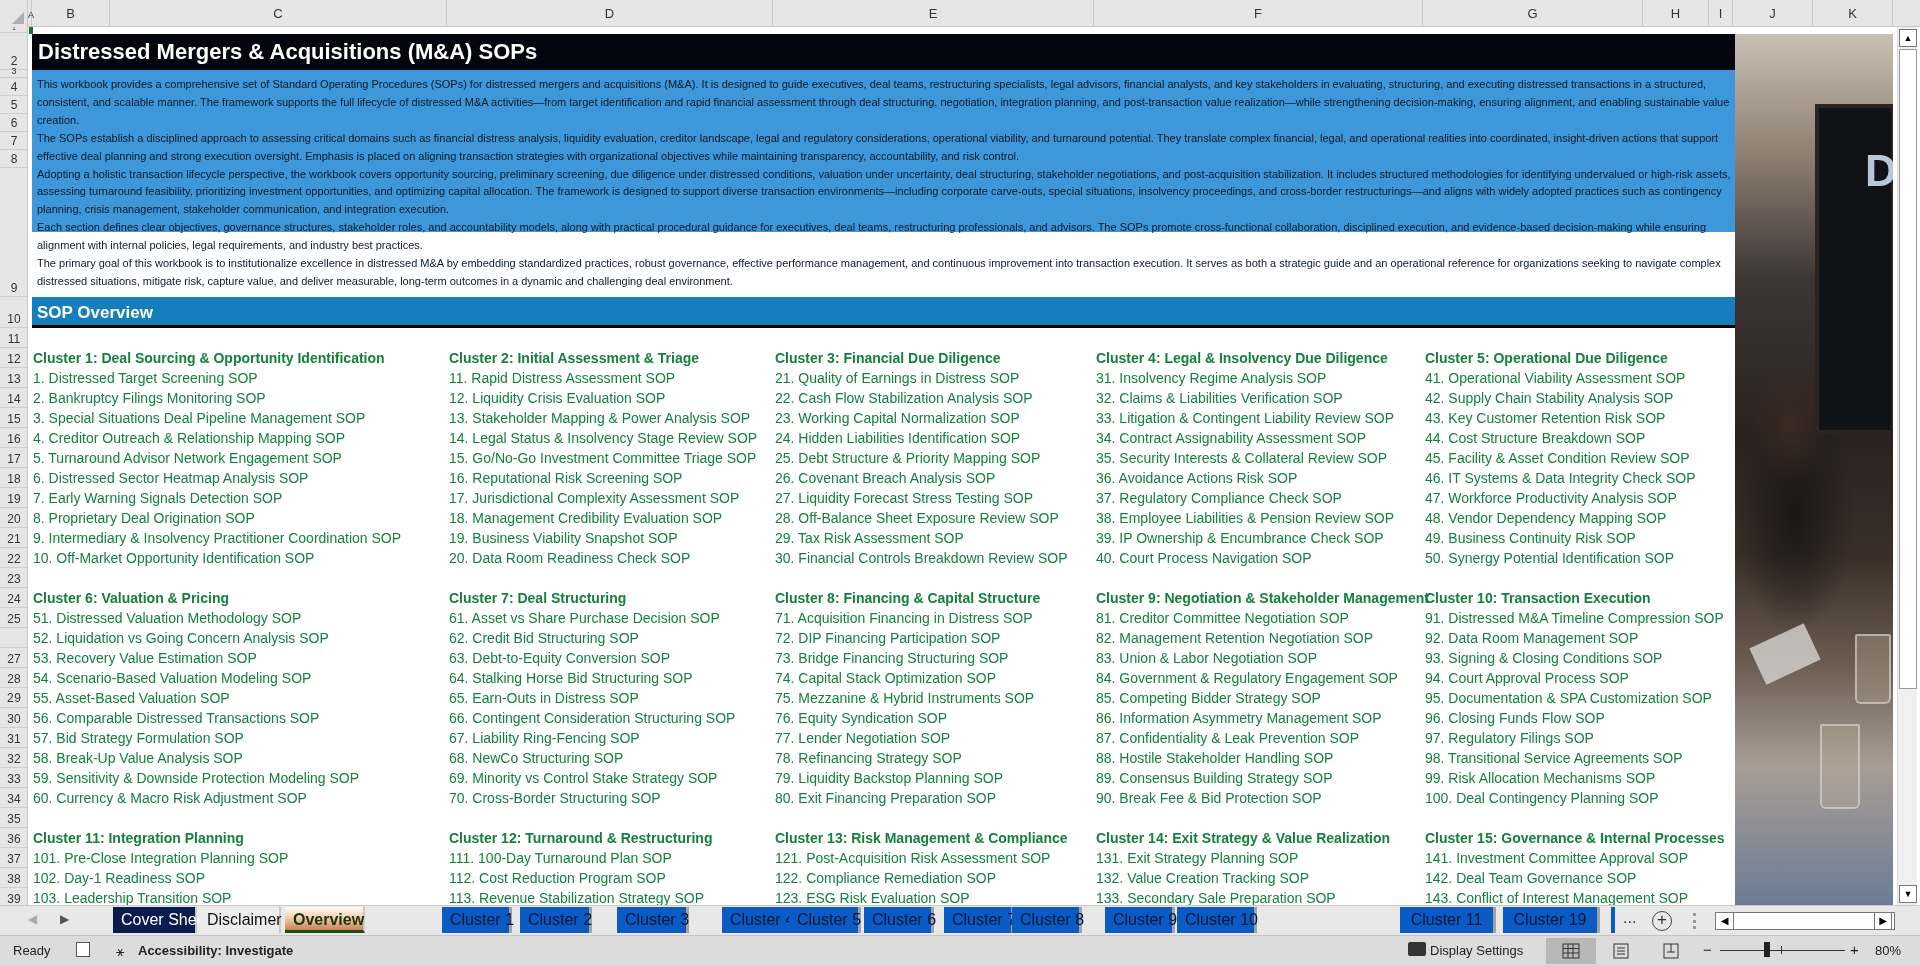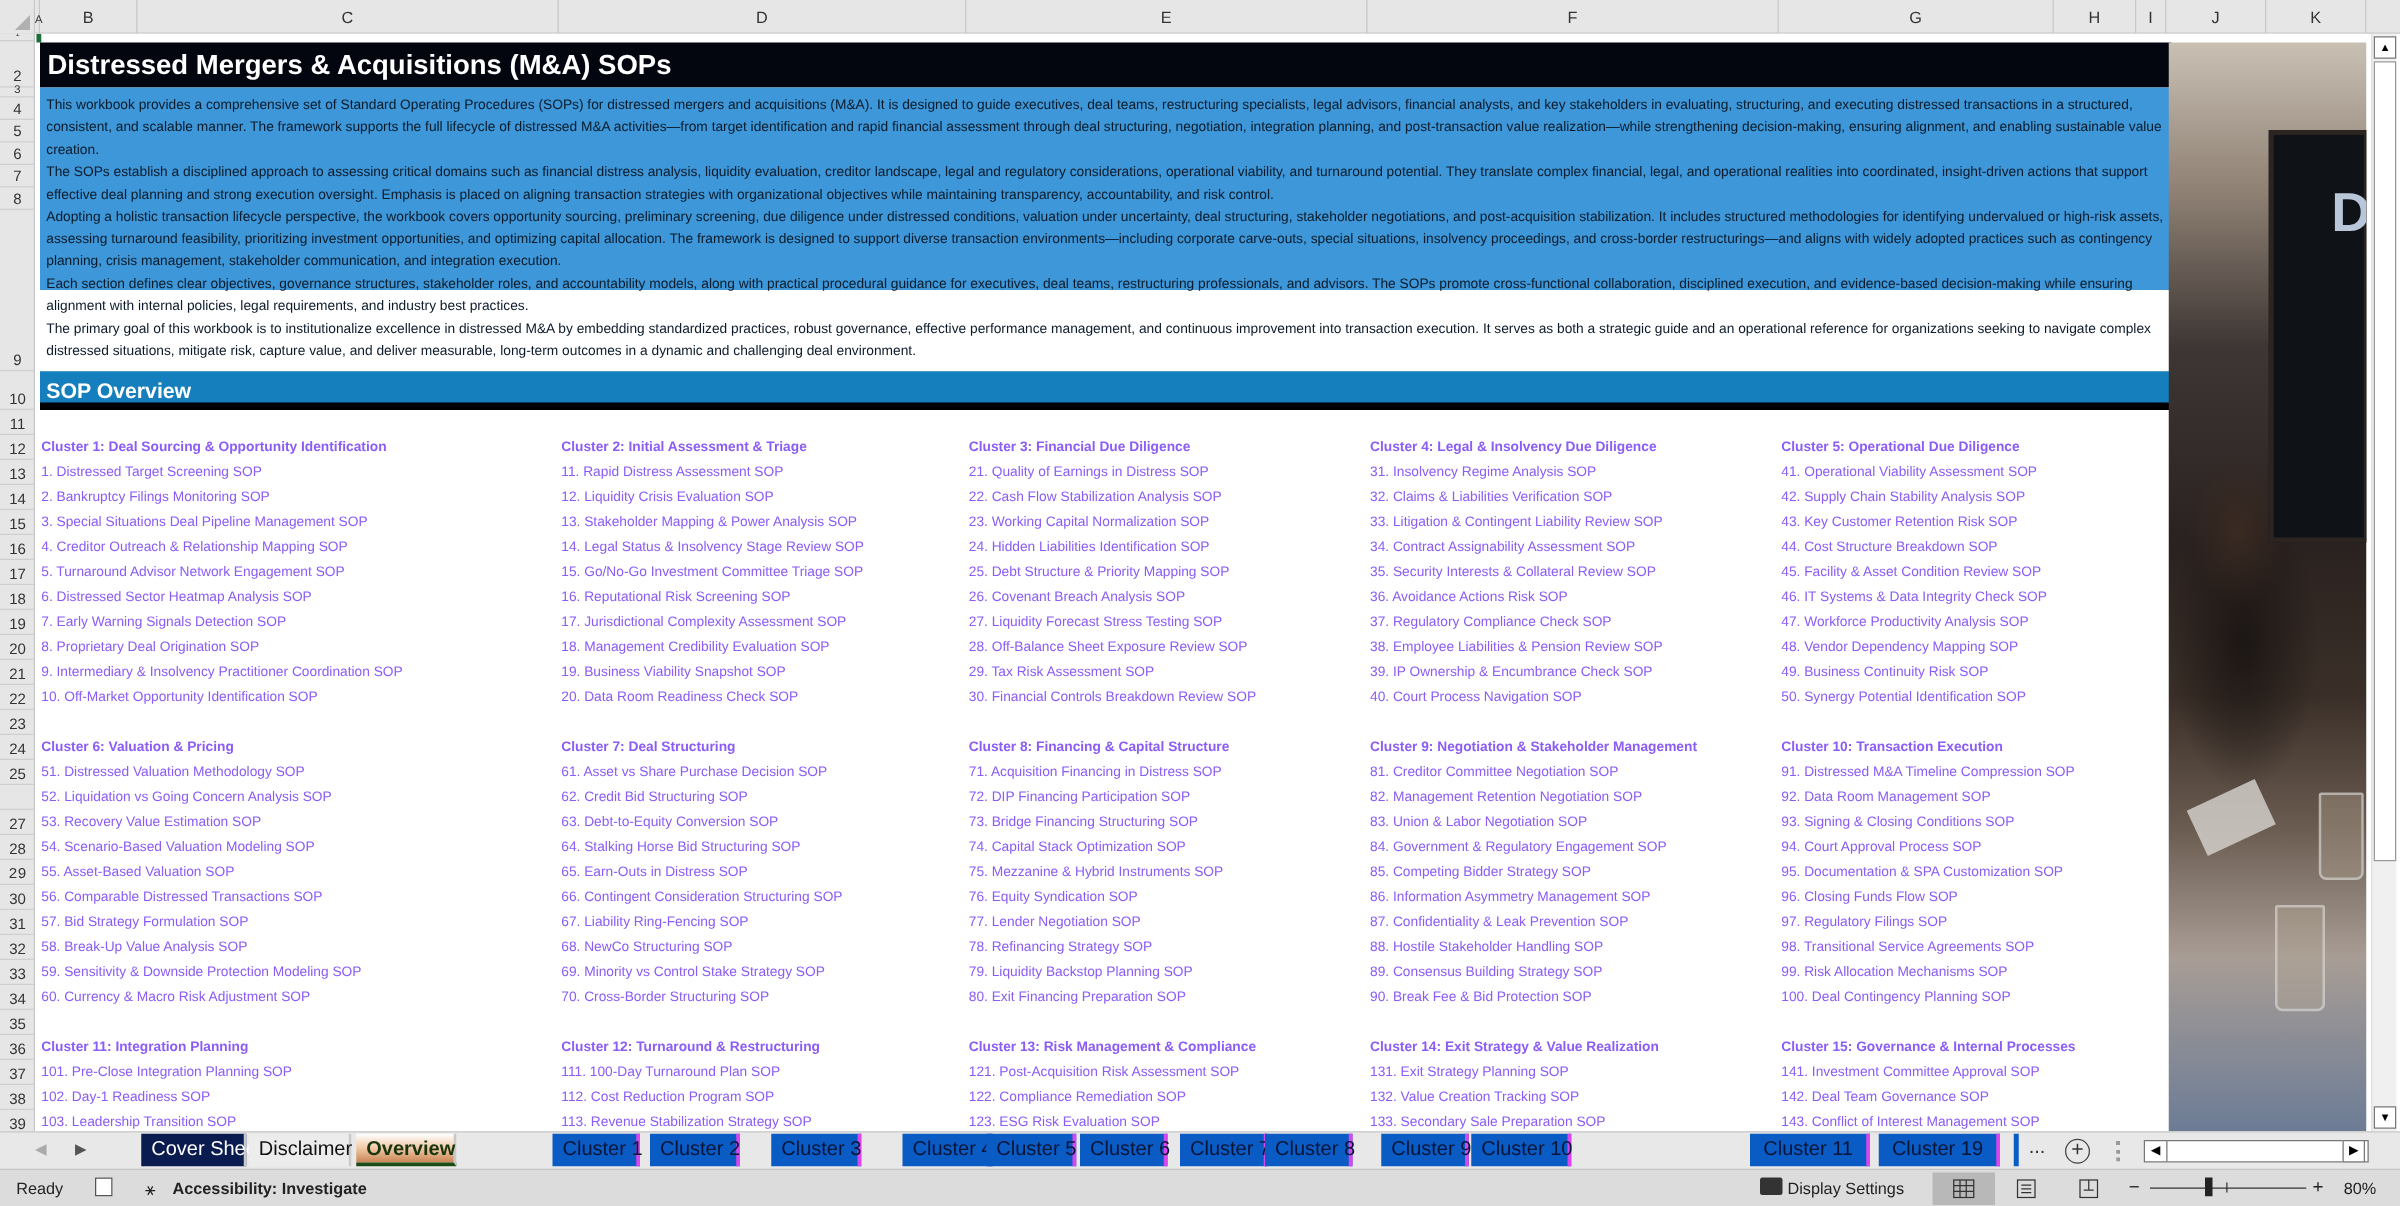--- a/index.html
+++ b/index.html
@@ -14,24 +14,24 @@
 
   
   .row-header { position: absolute; left: 0; top: 27px; width: 28px; height: 878px; background: #e6e6e6; border-right: 1px solid #c8c8c8; overflow: hidden; }
   .row-num { position: absolute; left: 0; width: 28px; text-align: center; font-size: 12px; color: #333; border-bottom: 1px solid #cfcfcf; display: flex; align-items: flex-end; justify-content: center; padding-bottom: 1px; }
 
   
   .sheet { position: absolute; left: 29px; top: 27px; width: 1864px; height: 878px; overflow: hidden; background: #fff; }
   .title-bar { position: absolute; left: 3px; top: 7px; width: 1705px; height: 36px; background: #03050f; color: #fff; font-size: 22px; font-weight: bold; line-height: 36px; padding-left: 6px; }
   .intro { position: absolute; left: 3px; top: 43px; width: 1705px; height: 254px; background: #3e97d8; color: #0b1a2a; font-size: 11px; line-height: 17.9px; padding: 6px 4px 0 5px; }
   .intro p { margin: 0; }
-  .overview-bar { position: absolute; left: 3px; top: 270px; width: 1705px; height: 31px; background: #157fbd; color: #fff; font-size: 17px; font-weight: bold; line-height: 31px; padding-left: 5px; border-bottom: 6px solid #000000; }
+  .overview-bar { position: absolute; left: 3px; top: 270px; width: 1705px; height: 31px; background: #157fbd; color: #fff; font-size: 17px; font-weight: bold; line-height: 31px; padding-left: 5px; border-bottom: 3px solid #000000; }
   .intro { height: 162px; }
 
-  .cluster { position: absolute; font-size: 11px; color: #8b5cf6; }
+  .cluster { position: absolute; font-size: 14px; color: #15803d; }
   .cluster .c-title { font-weight: bold; height: 20px; line-height: 20px; white-space: nowrap; }
   .cluster .c-item { height: 20px; line-height: 20px; white-space: nowrap; }
 
   
   .photo { position: absolute; left: 1735px; top: 7px; width: 160px; height: 871px; overflow: hidden;
     background:
       radial-gradient(ellipse 40px 60px at 55px 390px, #3a2a22 0%, rgba(58,42,34,0) 100%),
       radial-gradient(ellipse 60px 120px at 60px 480px, #1c1614 0%, rgba(28,22,20,0) 100%),
       linear-gradient(180deg, #c9c0b4 0%, #8d7f72 14%, #3d3634 28%, #2a2220 46%, #3a2f28 60%, #6a5b50 72%, #a89d95 84%, #6c7c95 100%);
   }
@@ -45,21 +45,21 @@
   .vscroll .arrow { position: absolute; left: 1px; width: 18px; height: 18px; border: 1px solid #777; background: #fff; display: flex; align-items: center; justify-content: center; font-size: 9px; color: #000; }
   .vscroll .thumb { position: absolute; left: 1px; top: 22px; width: 18px; height: 640px; background: #fff; border: 1px solid #999; }
 
   
   .tabbar { position: absolute; left: 0; top: 905px; width: 1920px; height: 30px; background: #e8e8e8; border-top: 1px solid #c8c8c8; }
   .nav-arrow { position: absolute; top: 6px; font-size: 12px; color: #555; }
   .tab { position: absolute; top: 1px; height: 26px; line-height: 26px; font-size: 16px; text-align: center; padding: 0 8px; white-space: nowrap; border-right: 2px solid #c9c9c9; }
   .tab.cover { background: #0a1b4f; color: #ffffff; }
   .tab.plain { background: #ececec; color: #111; }
   .tab.active { background: linear-gradient(180deg, #ffffff 0%, #f0c9a6 50%, #c98454 100%); color: #18350e; font-weight: bold; border-bottom: 3px solid #1d4d17; }
-  .tab.cl { background: #0a5bc4; color: #061537; border-right: 3px solid #d946ef; }
+  .tab.cl { background: #0a5bc4; color: #061537; border-right: 3px solid #a3a3a3; }
   .tab-more { position: absolute; top: 3px; left: 1623px; font-size: 16px; color: #333; }
   .add-sheet { position: absolute; top: 5px; left: 1652px; width: 20px; height: 20px; border: 1.5px solid #444; border-radius: 50%; text-align: center; line-height: 16px; font-size: 17px; color: #333; }
   .tab-split { position: absolute; top: 7px; left: 1693px; width: 4px; height: 16px; border-left: 3px dotted #999; }
   .hscroll { position: absolute; top: 6px; left: 1715px; width: 180px; height: 18px; background: #fff; border: 1px solid #777; }
   .hscroll .harrow-l { position: absolute; left: 0; top: 0; width: 18px; height: 16px; border-right: 1px solid #777; font-size: 10px; text-align: center; line-height: 16px; }
   .harrow-r { position: absolute; top: 6px; left: 1874px; width: 18px; height: 18px; background: #fff; border: 1px solid #777; font-size: 10px; text-align: center; line-height: 16px; }
 
   
   .statusbar { position: absolute; left: 0; top: 935px; width: 1920px; height: 30px; background: #dcdcdc; border-top: 1px solid #c4c4c4; font-size: 13px; color: #222; }
   .statusbar .st { position: absolute; top: 7px; white-space: nowrap; }

